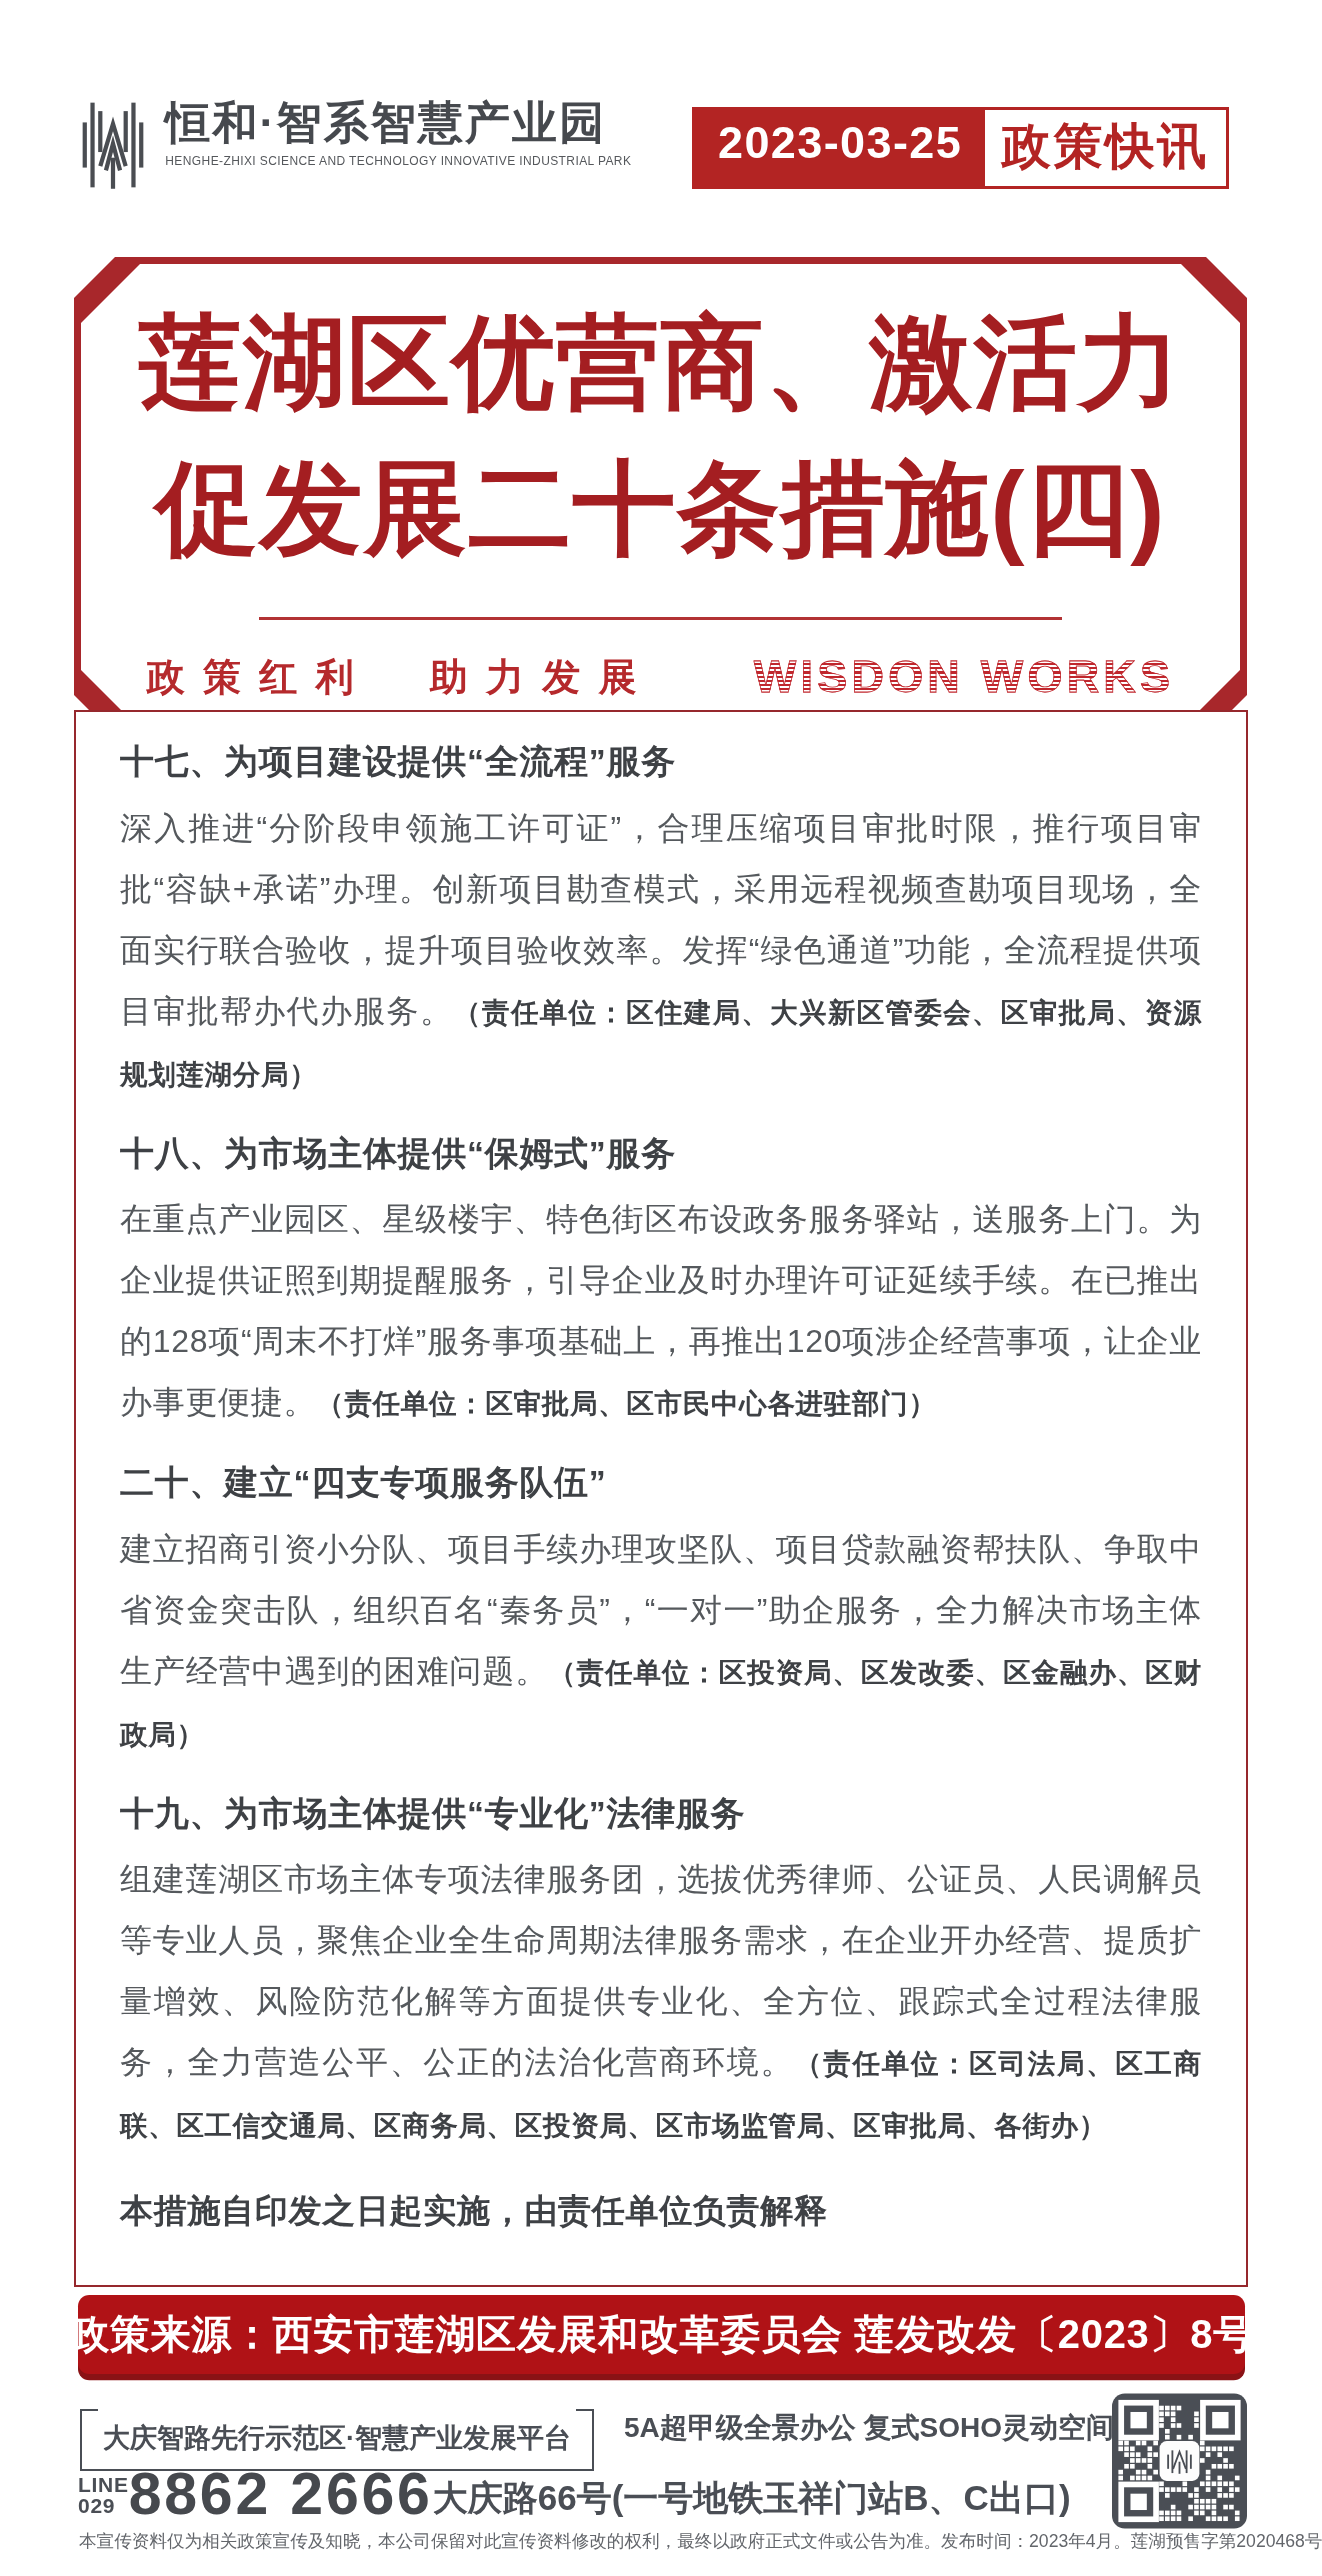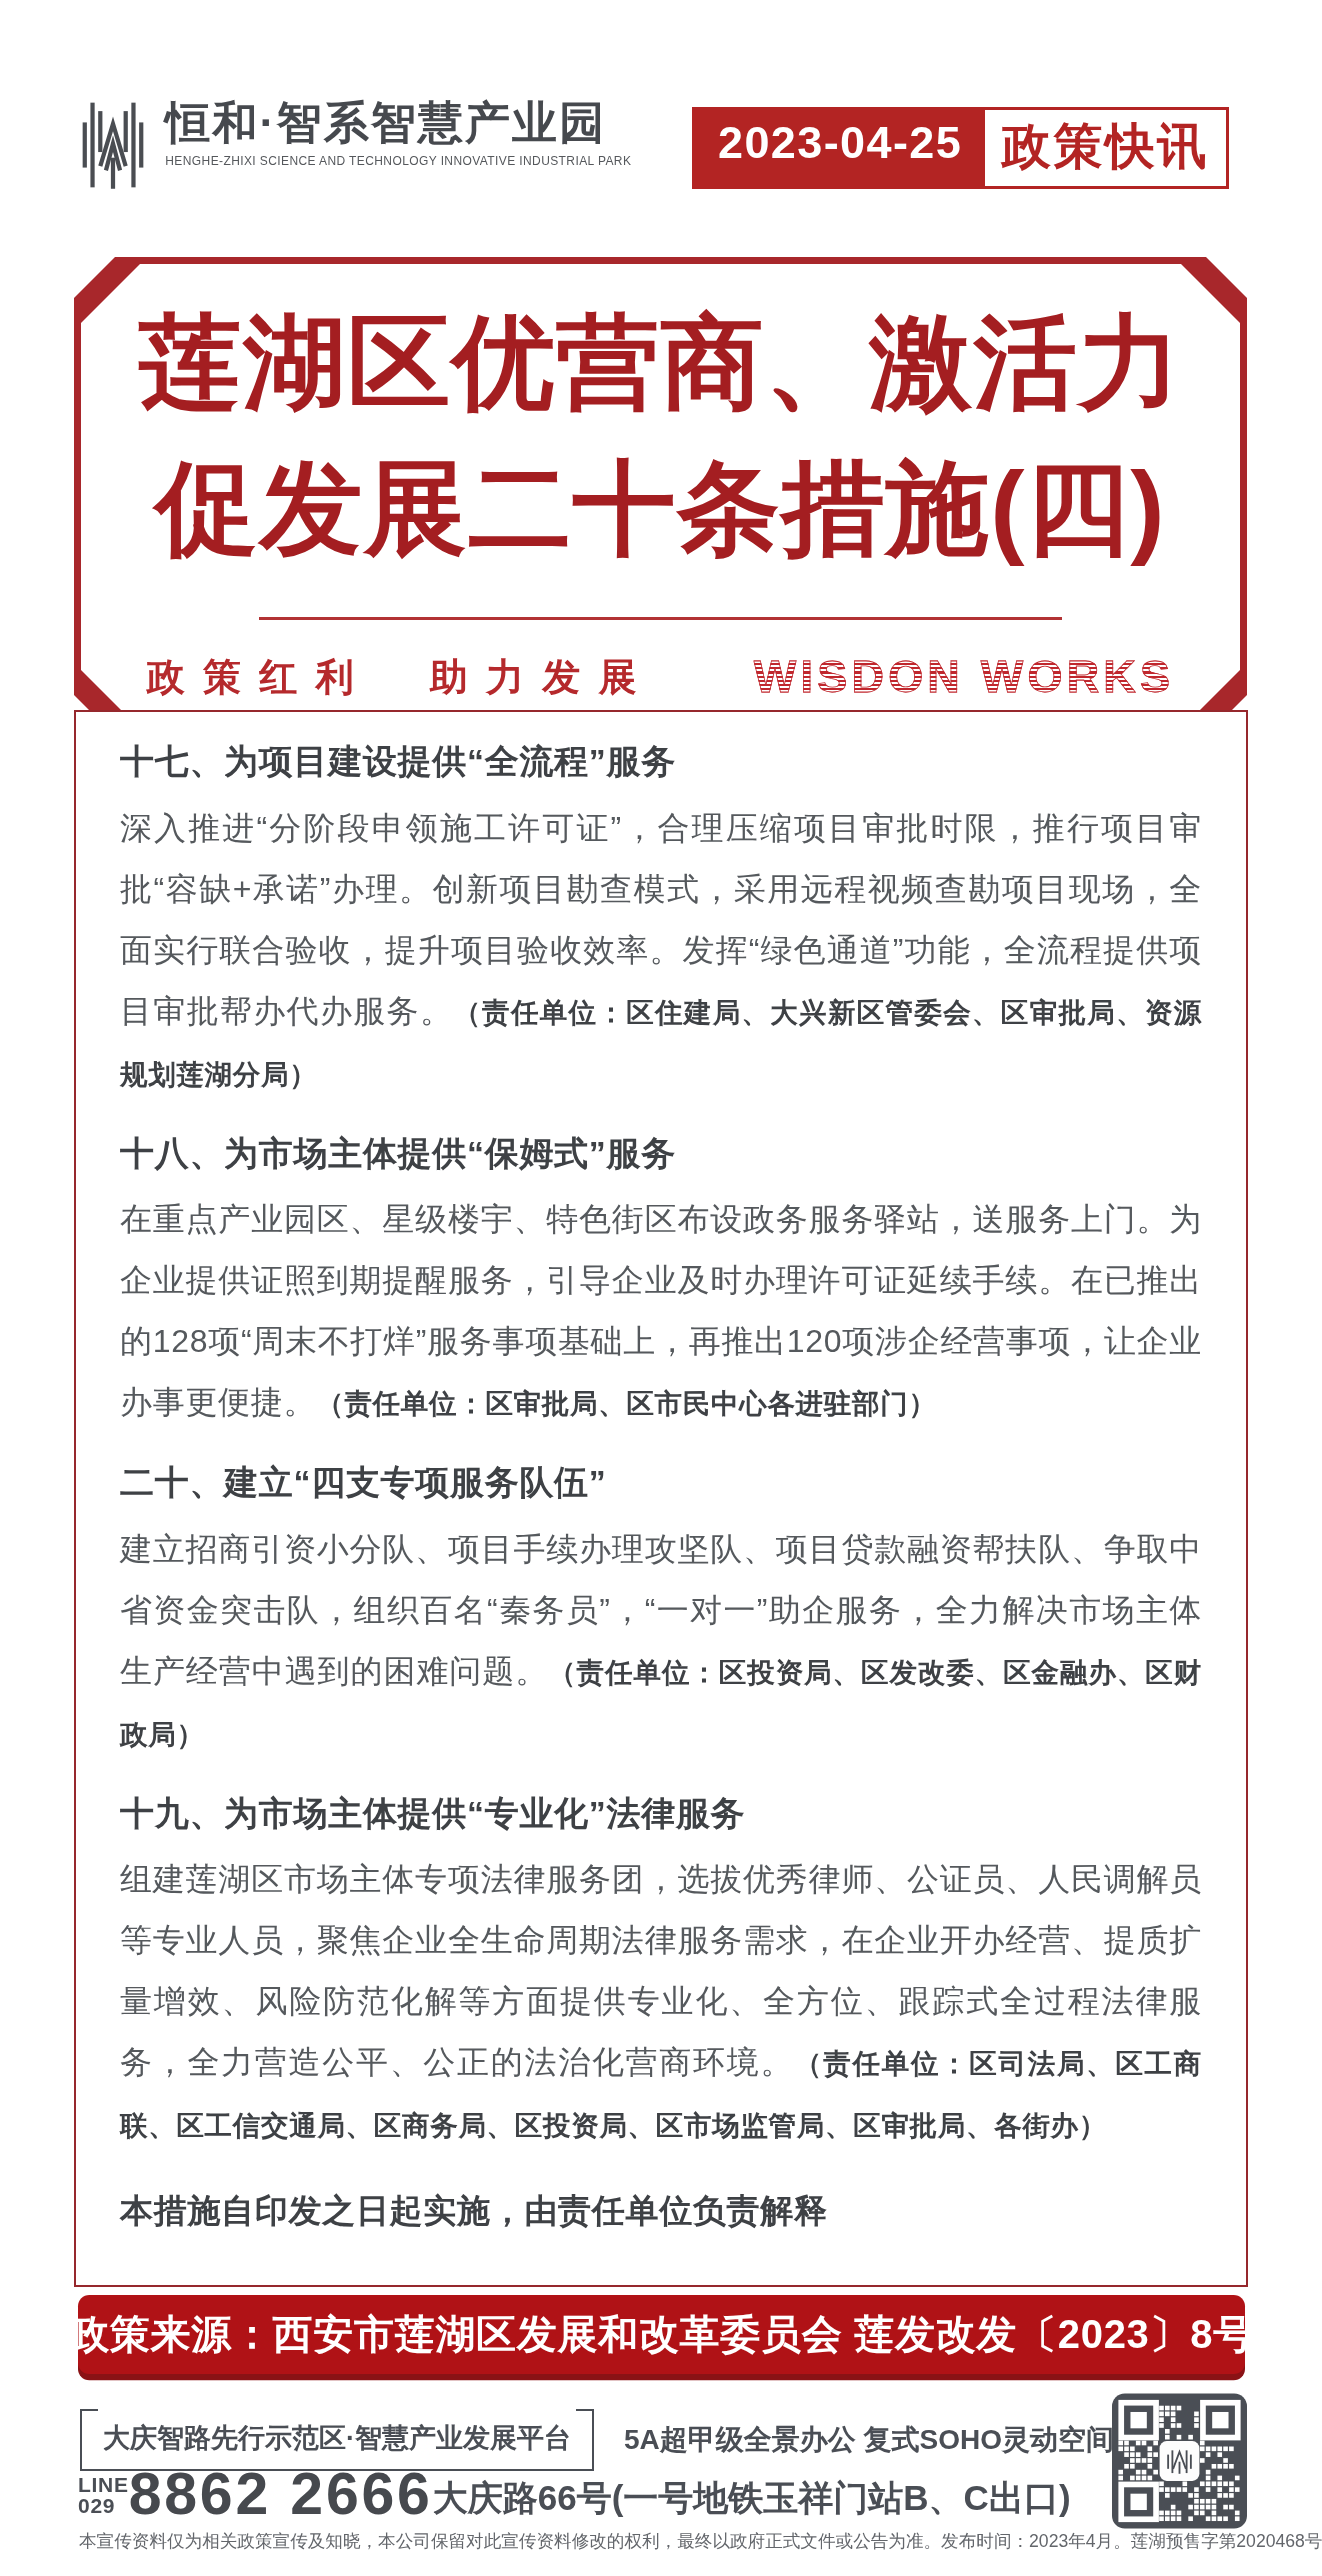--- a/index.html
+++ b/index.html
@@ -40,21 +40,21 @@
   .measures-box p{margin:0 0 4.2px;font-size:32px;line-height:61px;color:var(--body-ink);text-align:justify;letter-spacing:0.7px;}
   .resp{font-size:27.5px;font-weight:800;color:var(--ink);}
   .closing{margin-top:24px !important;font-size:33px !important;font-weight:800;color:var(--ink) !important;}
 
   
   .source-bar{position:absolute;left:78px;top:2295px;width:1167px;height:79px;background:var(--bar-red);
     border-radius:11.3px;box-shadow:0 6.3px 0 #8a1215;display:flex;align-items:center;justify-content:center;}
   .source-bar span{color:#fff;font-size:40px;font-weight:800;letter-spacing:0.7px;white-space:nowrap;}
 
   
-  .footer-row1{position:absolute;left:80px;top:2409px;display:flex;align-items:center;gap:30px;}
+  .footer-row1{position:absolute;left:80px;top:2409px;display:flex;gap:30px;}
   .slogan-box{position:relative;font-size:27px;font-weight:700;color:var(--gray);padding:11.3px 21px 12.7px;
     border-left:2.1px solid var(--gray);border-right:2.1px solid var(--gray);border-bottom:2.1px solid var(--gray);white-space:nowrap;}
   .slogan-box::before{content:"";position:absolute;left:-2.1px;top:0;width:18.3px;height:14px;border-left:2.1px solid var(--gray);border-top:2.1px solid var(--gray);box-sizing:border-box;}
   .slogan-box::after{content:"";position:absolute;right:-2.1px;top:0;width:18.3px;height:14px;border-right:2.1px solid var(--gray);border-top:2.1px solid var(--gray);box-sizing:border-box;}
   .footer-tagline{font-size:28px;font-weight:700;color:var(--gray);white-space:nowrap;}
   .phone-row{position:absolute;left:78px;top:2465px;display:flex;align-items:center;}
   .phone-label{font-size:21px;line-height:21px;font-weight:800;color:var(--gray);letter-spacing:0.7px;}
   .phone-number{font-size:59px;font-weight:800;color:#46494e;letter-spacing:2.8px;line-height:59px;white-space:nowrap;}
   .phone-address{font-size:35px;font-weight:700;color:var(--gray);white-space:nowrap;padding-top:7px;}
   .disclaimer{position:absolute;left:79px;top:2529px;font-size:17.6px;color:var(--muted);white-space:nowrap;}
@@ -79,21 +79,21 @@
         <line x1="88" y1="36" x2="88" y2="100"></line>
       </g>
     </svg>
     <div>
       <div class="logo-cn">恒和·智系智慧产业园</div>
       <div class="logo-en">HENGHE-ZHIXI SCIENCE AND TECHNOLOGY INNOVATIVE INDUSTRIAL PARK</div>
     </div>
   </div>
 
   <div class="badge">
-    <div class="badge-date">2023-04-25</div>
+    <div class="badge-date">2023-03-25</div>
     <div class="badge-label">政策快讯</div>
   </div>
 
   <div class="title-frame">
     <div class="title-frame-inner">
       <h1 class="main-title">
         <span>莲湖区优营商、激活力</span><br>
         <span>促发展二十条措施(四)</span>
       </h1>
       <div class="title-divider"></div>

